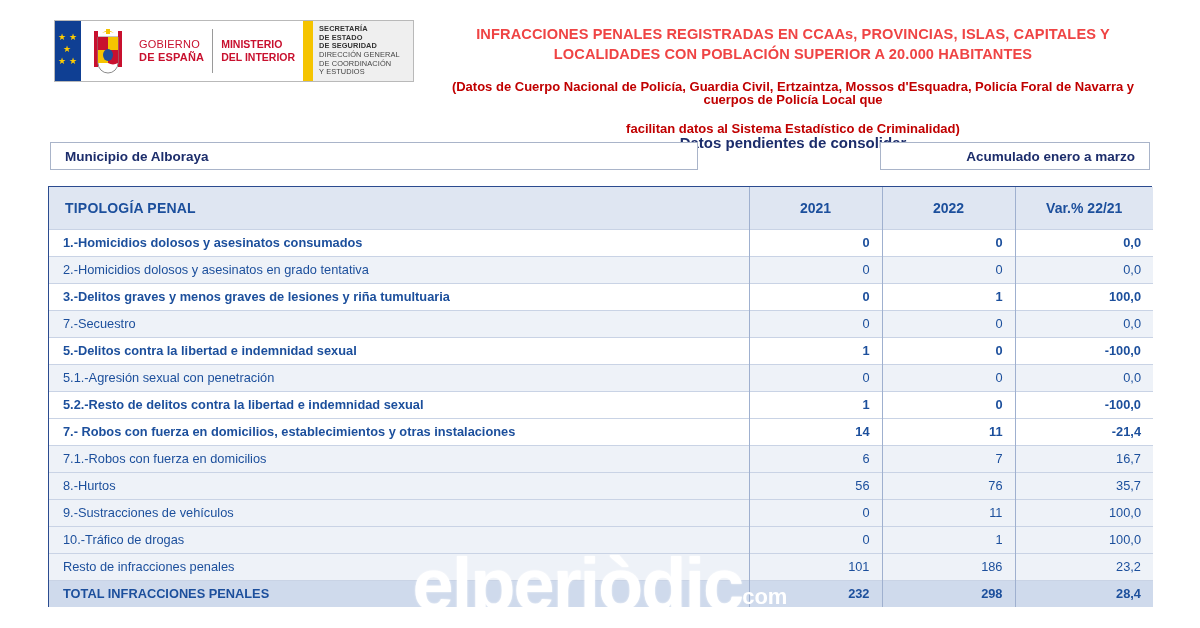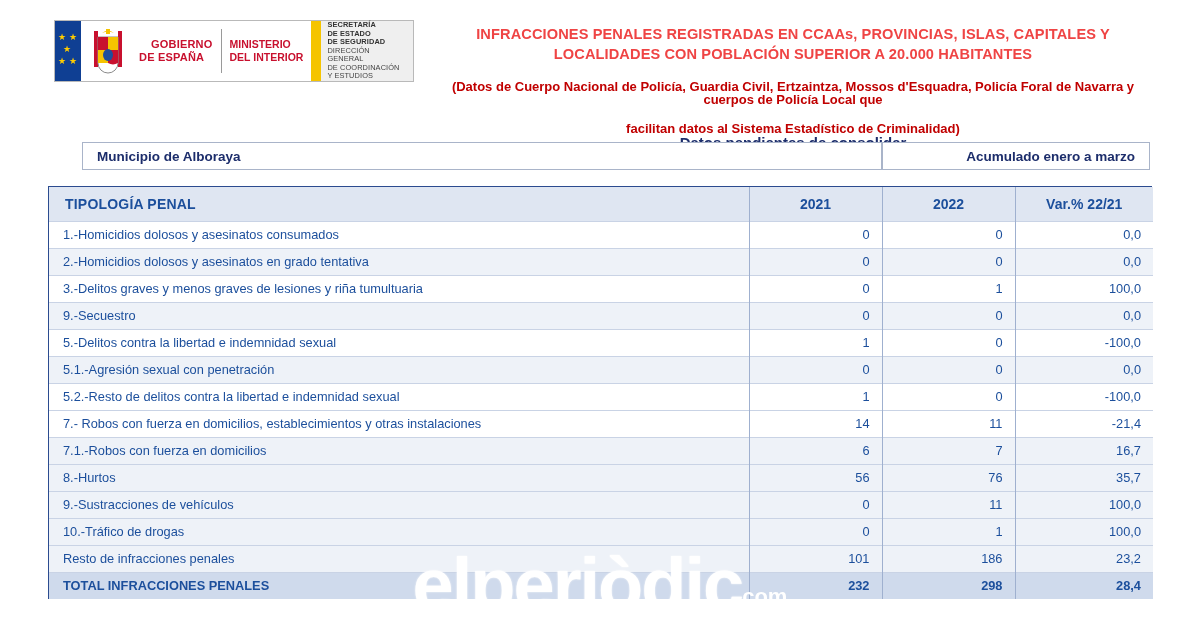--- a/index.html
+++ b/index.html
@@ -73,25 +73,24 @@
   .gob-text {
     display: flex;
     flex-direction: column;
     justify-content: center;
     padding-left: 4px;
     padding-right: 8px;
     flex: 0 0 auto;
   }
   .gob-text .l1 {
     font-size: 11px;
-    font-weight: bold;
+    font-weight: normal;
     color: #c8102e;
     letter-spacing: 0.2px;
     line-height: 13px;
-    margin-left: 12px;
   }
   .gob-text .l2 {
     font-size: 11px;
     font-weight: bold;
     color: #c8102e;
     letter-spacing: 0.2px;
     line-height: 13px;
   }
   .divider-v {
     width: 1px;
@@ -177,22 +176,21 @@
     height: 28px;
     display: flex;
     align-items: center;
     box-sizing: border-box;
     font-size: 13.5px;
     font-weight: bold;
     color: #1c2d6b;
     padding: 0 14px;
   }
   .sel-municipio {
-    width: 808px;
-    margin-left: 32px;
+    width: 648px;
   }
   .sel-periodo {
     width: 270px;
     justify-content: flex-end;
     align-items: center;
   }
 
   
   .table-wrap {
     margin-top: 16px;
@@ -208,21 +206,21 @@
   col.c-tip { width: 700px; }
   col.c-y1 { width: 133px; }
   col.c-y2 { width: 133px; }
   col.c-var { width: 138px; }
 
   thead th {
     background: #dfe6f2;
     color: #1c4f9c;
     font-size: 14px;
     font-weight: bold;
-    height: 34px;
+    height: 42px;
     border-right: 1px solid #9fb0cf;
     box-sizing: border-box;
   }
   thead th.th-tip {
     text-align: left;
     padding-left: 16px;
     letter-spacing: 0.2px;
   }
   thead th.th-num {
     text-align: center;
@@ -243,21 +241,21 @@
     text-align: left;
     padding-left: 14px;
   }
   tbody td.num {
     text-align: right;
     padding-right: 12px;
   }
   tbody td:last-child { border-right: none; }
 
   tbody tr.alt td { background: #eef2f8; }
-  tbody tr.plain td { background: #ffffff; }
+  tbody tr.plain td { background: #ffffff; font-weight: bold; }
   tbody tr.total td {
     background: #cfdaec;
     font-weight: bold;
   }
 
   
   .watermark {
     position: absolute;
     left: 0;
     right: 0;
@@ -380,21 +378,21 @@
           <td class="num">0</td>
           <td class="num">0,0</td>
         </tr>
         <tr class="plain">
           <td class="lbl">3.-Delitos graves y menos graves de lesiones y riña tumultuaria</td>
           <td class="num">0</td>
           <td class="num">1</td>
           <td class="num">100,0</td>
         </tr>
         <tr class="alt">
-          <td class="lbl">9.-Secuestro</td>
+          <td class="lbl">7.-Secuestro</td>
           <td class="num">0</td>
           <td class="num">0</td>
           <td class="num">0,0</td>
         </tr>
         <tr class="plain">
           <td class="lbl">5.-Delitos contra la libertad e indemnidad sexual</td>
           <td class="num">1</td>
           <td class="num">0</td>
           <td class="num">-100,0</td>
         </tr>

